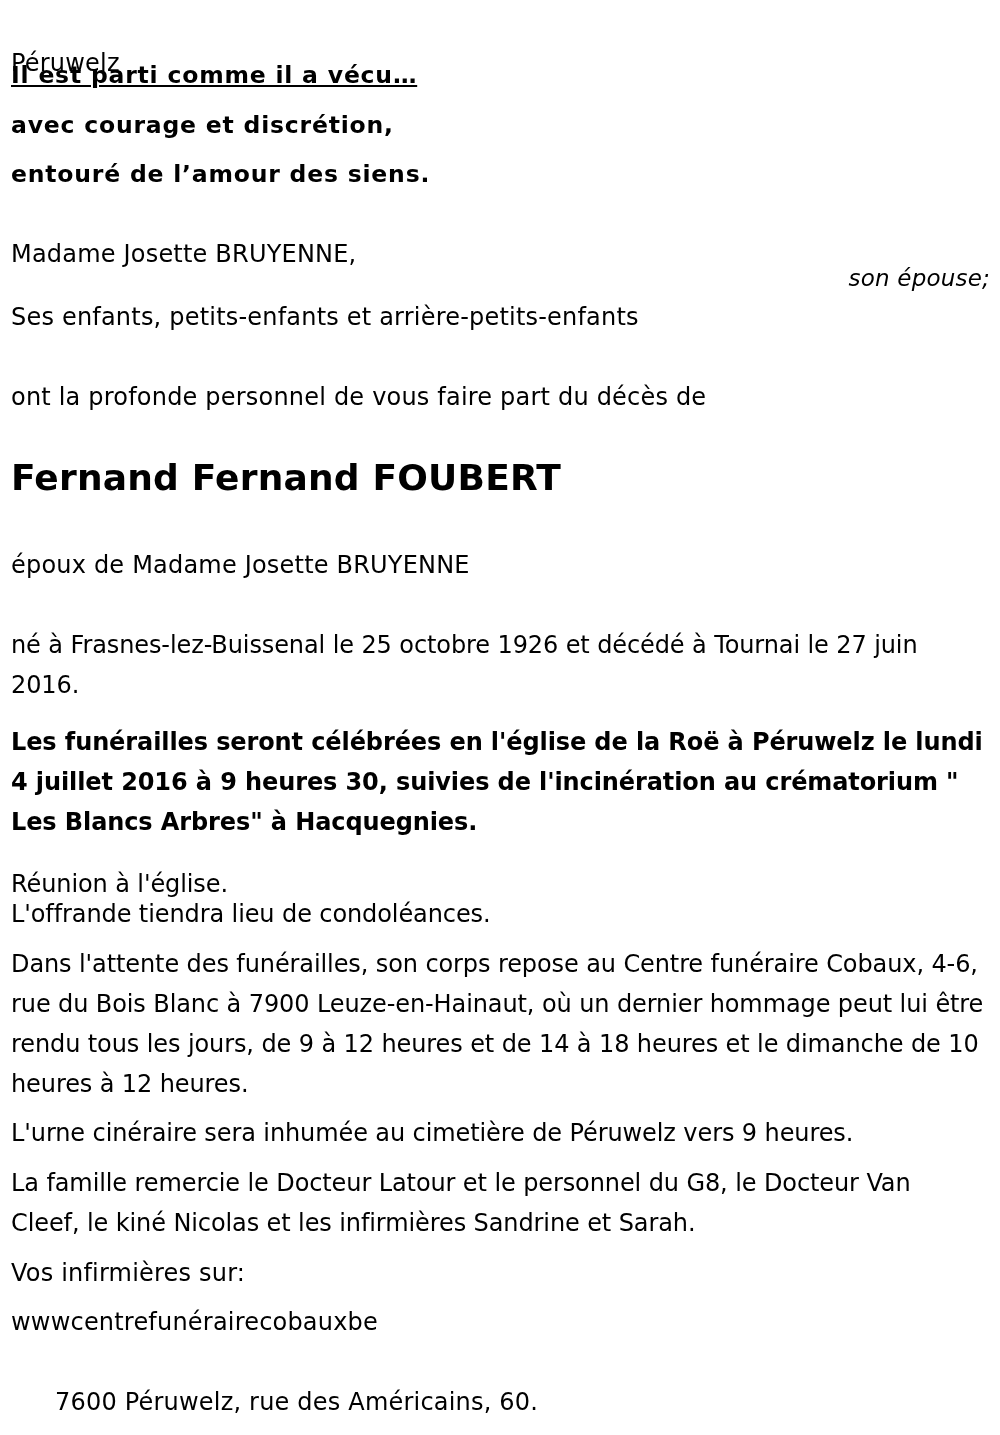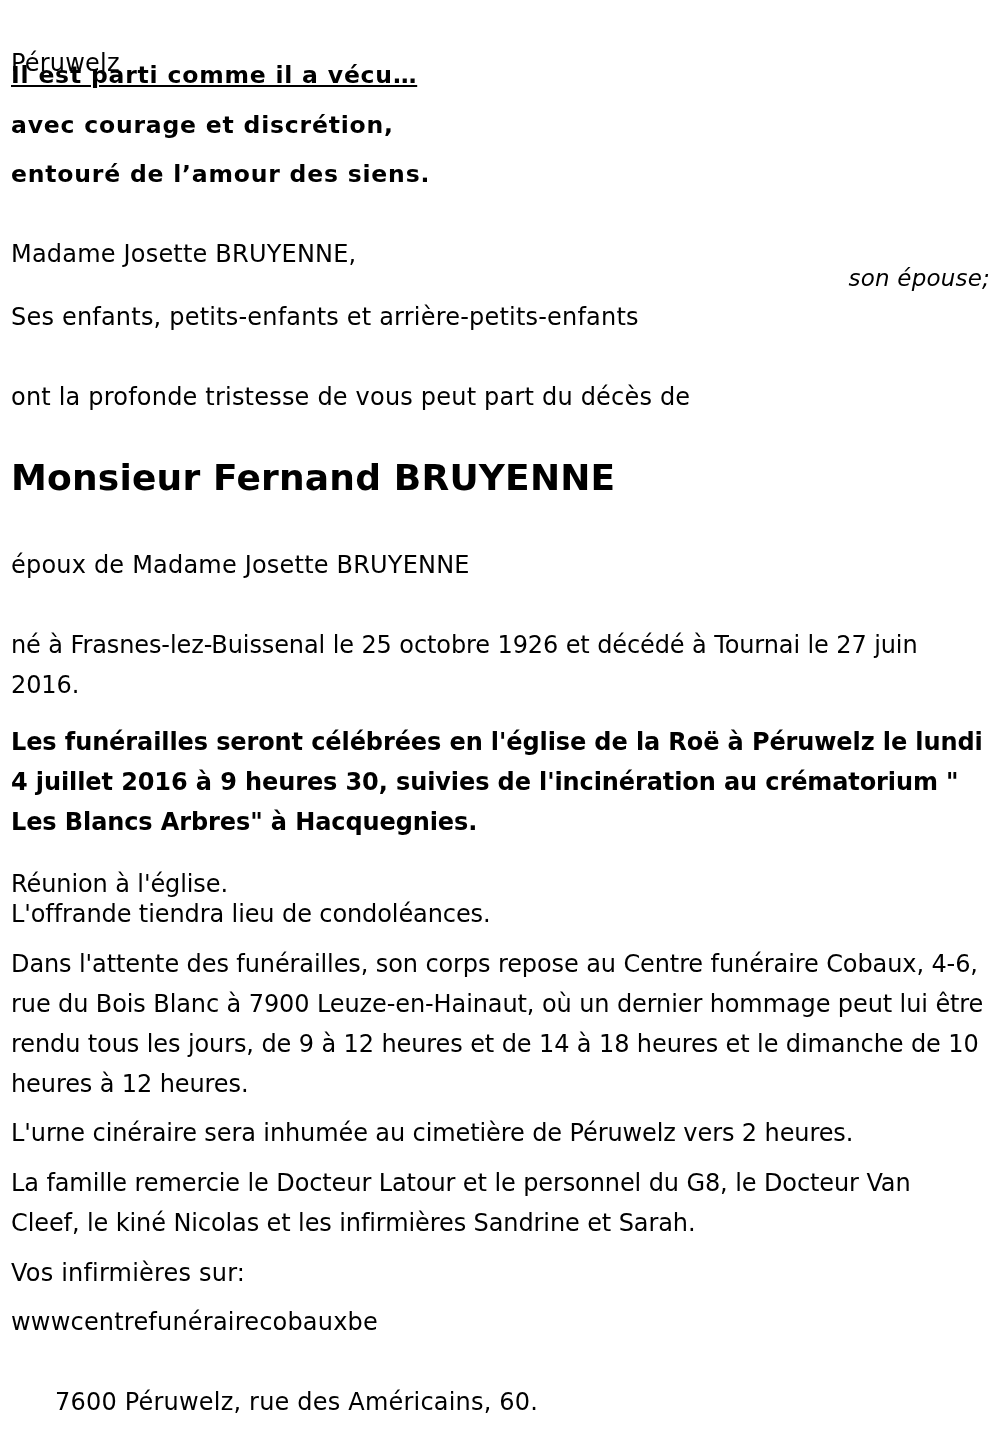--- a/index.html
+++ b/index.html
@@ -68,37 +68,37 @@
   <div class="line plain" style="top:6px;margin-top:37px;">Péruwelz</div>
 
   <div class="line bold" style="top:55px;text-decoration:underline;">Il est parti comme il a vécu…</div>
   <div class="line bold" style="top:105px;">avec courage et discrétion,</div>
   <div class="line bold" style="top:154px;">entouré de l’amour des siens.</div>
 
   <div class="line plain" style="top:234px;">Madame Josette BRUYENNE,</div>
   <div class="right-italic" style="top:258px;">son épouse;</div>
   <div class="line plain" style="top:297px;">Ses enfants, petits-enfants et arrière-petits-enfants</div>
 
-  <div class="line plain" style="top:377px;">ont la profonde tristesse de vous peut part du décès de</div>
+  <div class="line plain" style="top:377px;">ont la profonde personnel de vous faire part du décès de</div>
 
-  <div class="title" style="top:453px;">Monsieur Fernand BRUYENNE</div>
+  <div class="title" style="top:453px;">Fernand Fernand FOUBERT</div>
 
   <div class="line plain" style="top:545px;">époux de Madame Josette BRUYENNE</div>
 
   <div class="para plain" style="top:625px;">né à Frasnes-lez-Buissenal le 25 octobre 1926 et décédé à Tournai le 27 juin 2016.</div>
 
   <div class="para plain" style="top:722px;font-weight:bold;">Les funérailles seront célébrées en l'église de la Roë à Péruwelz le lundi 4 juillet 2016 à 9 heures 30, suivies de l'incinération au crématorium " Les Blancs Arbres" à Hacquegnies.</div>
 
   <div class="para plain" style="top:845px;margin-top:19px;">Réunion à l'église.</div>
 
   <div class="para plain" style="top:894px;">L'offrande tiendra lieu de condoléances.</div>
 
   <div class="para plain" style="top:944px;">Dans l'attente des funérailles, son corps repose au Centre funéraire Cobaux, 4-6, rue du Bois Blanc à 7900 Leuze-en-Hainaut, où un dernier hommage peut lui être rendu tous les jours, de 9 à 12 heures et de 14 à 18 heures et le dimanche de 10 heures à 12 heures.</div>
 
-  <div class="para plain" style="top:1113px;">L'urne cinéraire sera inhumée au cimetière de Péruwelz vers 2 heures.</div>
+  <div class="para plain" style="top:1113px;">L'urne cinéraire sera inhumée au cimetière de Péruwelz vers 9 heures.</div>
 
   <div class="para plain" style="top:1163px;">La famille remercie le Docteur Latour et le personnel du G8, le Docteur Van Cleef, le kiné Nicolas et les infirmières Sandrine et Sarah.</div>
 
   <div class="line plain" style="top:1253px;">Vos infirmières sur:</div>
 
   <div class="line plain" style="top:1302px;">wwwcentrefunérairecobauxbe</div>
 
   <div class="line plain" style="top:1382px;margin-left:44px;">7600 Péruwelz, rue des Américains, 60.</div>
 
 </div>

